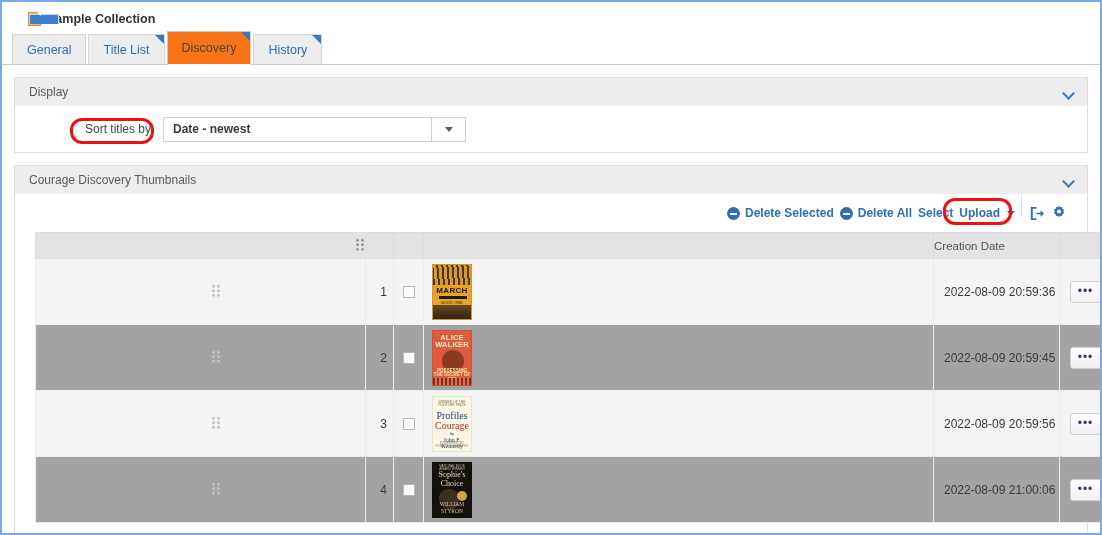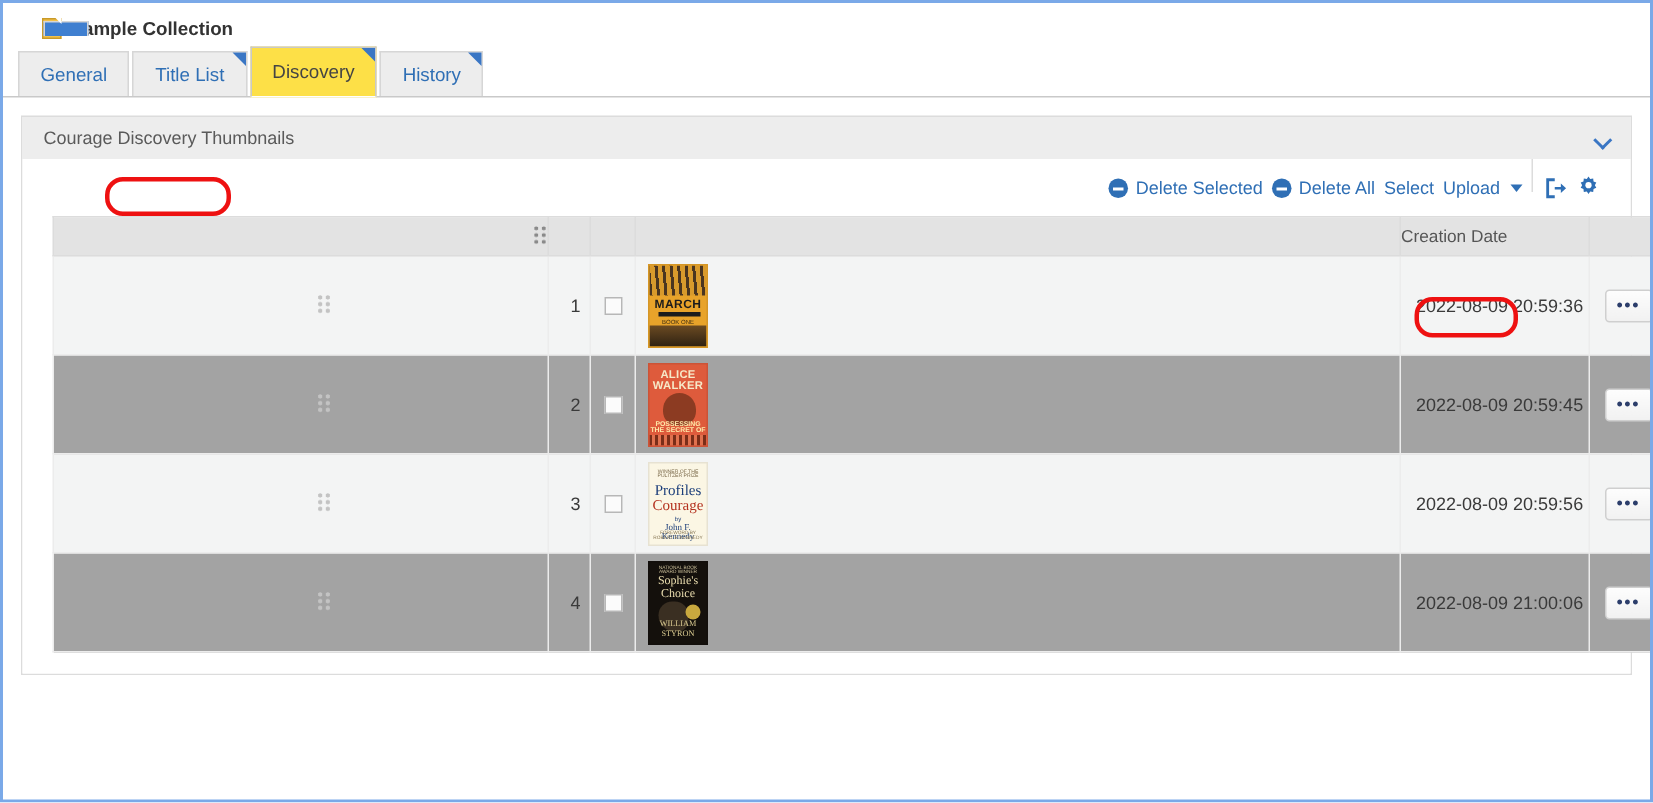--- a/index.html
+++ b/index.html
@@ -60,21 +60,21 @@
     white-space: nowrap;
     justify-content: center;
   }
   .tab .corner {
     position: absolute; right: 0; top: 0;
     width: 0; height: 0;
     border-left: 9px solid transparent;
     border-top: 9px solid #3a76c4;
   }
   .tab.active {
-    background: #fde047;
+    background: #f97316;
     color: #444444;
     height: 34px;
     border: 1px solid #c9c9c9;
     border-bottom: 1px solid #ffffff;
     margin-bottom: -1px;
     z-index: 3;
   }
 
   
   .panel {
@@ -136,20 +136,21 @@
     border-right: 4px solid transparent;
     border-top: 5px solid #5a5a5a;
   }
 
   
   .toolbar {
     display: flex; justify-content: flex-end;
     gap: 6px;
     height: 38px;
     padding-right: 20px;
+    font-weight: bold;
   }
   .tb-item {
     display: flex; align-items: center; gap: 5px;
     font-size: 12px; color: #2f6fb5; cursor: pointer;
     white-space: nowrap;
   }
   .minus-circle {
     width: 13px; height: 13px; border-radius: 50%;
     background: #2f6fb5; position: relative; display:inline-block;
   }
@@ -372,20 +373,37 @@
     <div class="tab active">
       <span>Discovery</span>
       <span class="corner"></span>
     </div>
     <div class="tab">
       <span>History</span>
       <span class="corner"></span>
     </div>
   </div>
 
+  <div class="panel">
+    <div class="panel-head">
+      <span>Display</span>
+      <span class="chev"></span>
+    </div>
+    <div class="panel-body">
+      <div class="sort-row">
+        <span class="sort-label">Sort titles by</span>
+        <span class="select-wrap">
+          <span class="select-box">Date - newest</span>
+          <span class="select-arrow">
+            <span class="caret-down"></span>
+          </span>
+        </span>
+      </div>
+    </div>
+  </div>
 
   <div class="panel">
     <div class="panel-head">
       <span>Courage Discovery Thumbnails</span>
       <span class="chev"></span>
     </div>
     <div class="panel-body">
 
       <div class="toolbar">
         <span class="tb-item">

